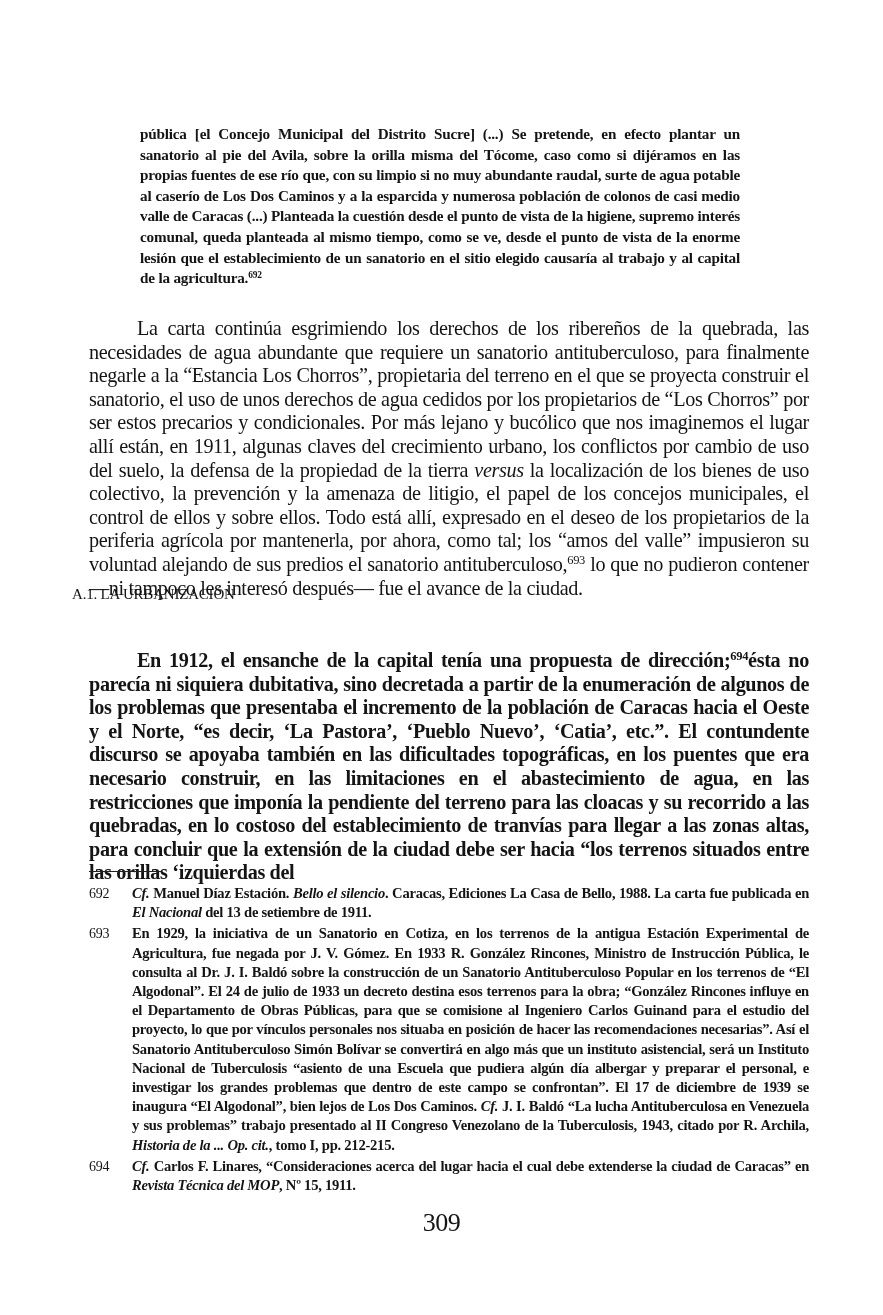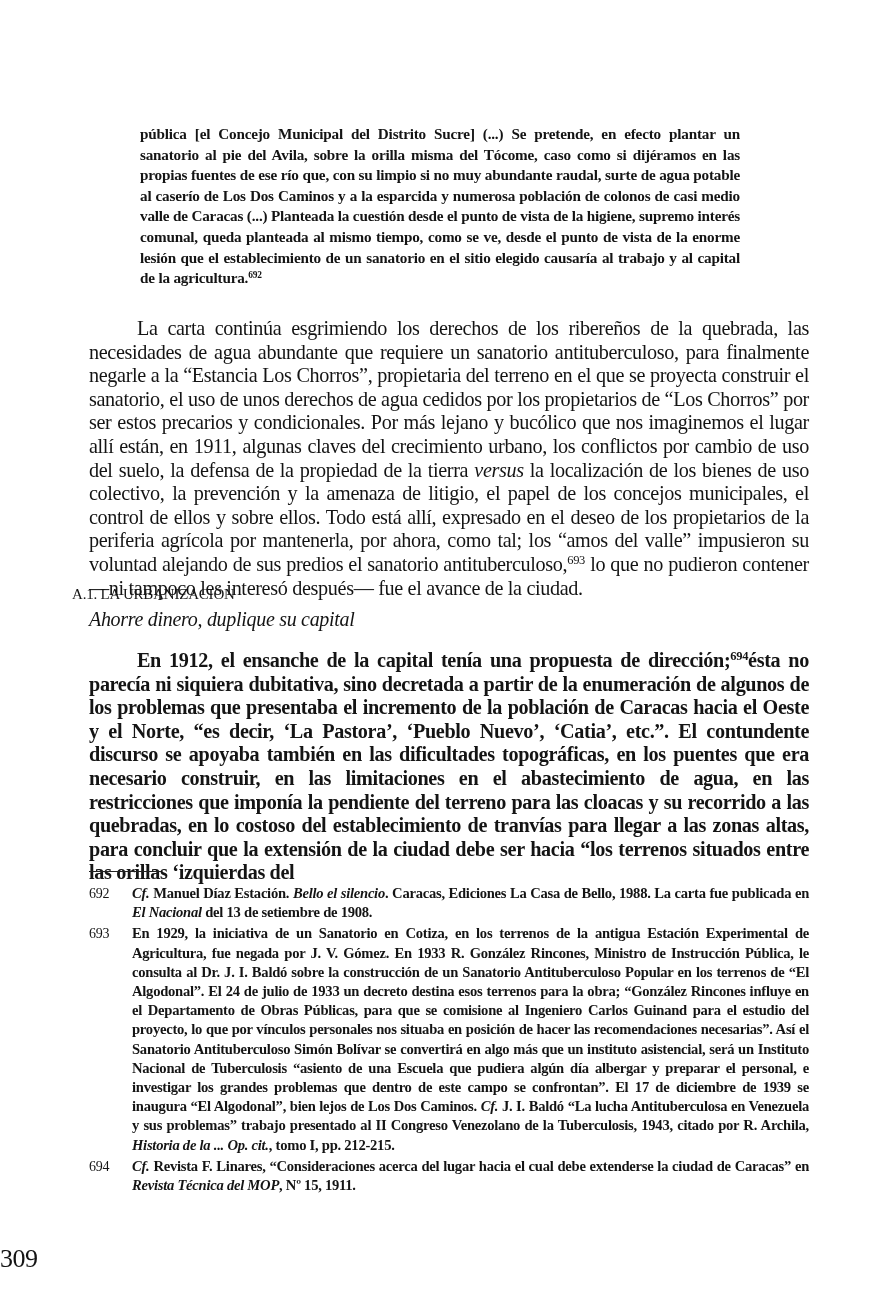--- a/index.html
+++ b/index.html
@@ -18,53 +18,52 @@
   #para2 { top: 633px; font-weight: bold; }
 
   .rule { position: absolute; left: 89px; top: 871px; width: 72px; height: 0; border-top: 1.5px solid #222; }
 
   .footnotes { position: absolute; left: 89px; top: 884px; width: 720px; font-size: 14.6px; line-height: 19.2px; font-weight: bold; letter-spacing: -0.25px; }
   .fn { display: flex; margin: 0 0 2px 0; }
   .fn-num { width: 43px; flex: 0 0 43px; font-weight: normal; font-size: 14px; }
   .fn-text { flex: 1; text-align: justify; }
   .fn-text i, .fn-text em { }
 
-  .page-number { position: absolute; left: 0; width: 883px; top: 1208px; font-size: 26px; letter-spacing: -0.5px; margin-top: 36px; }
+  .page-number { position: absolute; left: 0; width: 883px; top: 1208px; text-align: center; font-size: 26px; letter-spacing: -0.5px; }
 </style>
 </head>
 <body>
 
 <div class="page">
 
   <div class="quote">
     <p><span>pública [el Concejo Municipal del Distrito Sucre] (...) Se pretende, en efecto plantar un sanatorio al pie del Avila, sobre la orilla misma del Tócome, caso como si dijéramos en las propias fuentes de ese río que, con su limpio si no muy abundante raudal, surte de agua potable al caserío de Los Dos Caminos y a la esparcida y numerosa población de colonos de casi medio valle de Caracas (...) Planteada la cuestión desde el punto de vista de la higiene, supremo interés comunal, queda planteada al mismo tiempo, como se ve, desde el punto de vista de la enorme lesión que el establecimiento de un sanatorio en el sitio elegido causaría al trabajo y al capital de la agricultura.</span><sup>692</sup></p>
   </div>
 
   <div class="body-text" id="para1">
     <p><span>La carta continúa esgrimiendo los derechos de los ribereños de la quebrada, las necesidades de agua abundante que requiere un sanatorio antituberculoso, para finalmente negarle a la “Estancia Los Chorros”, propietaria del terreno en el que se proyecta construir el sanatorio, el uso de unos derechos de agua cedidos por los propietarios de “Los Chorros” por ser estos precarios y condicionales. Por más lejano y bucólico que nos imaginemos el lugar allí están, en 1911, algunas claves del crecimiento urbano, los conflictos por cambio de uso del suelo, la defensa de la propiedad de la tierra </span><i>versus</i><span> la localización de los bienes de uso colectivo, la prevención y la amenaza de litigio, el papel de los concejos municipales, el control de ellos y sobre ellos. Todo está allí, expresado en el deseo de los propietarios de la periferia agrícola por mantenerla, por ahora, como tal; los “amos del valle” impusieron su voluntad alejando de sus predios el sanatorio antituberculoso,</span><sup>693</sup><span> lo que no pudieron contener —ni tampoco les interesó después— fue el avance de la ciudad.</span></p>
   </div>
 
   <div class="heading">A.1. LA URBANIZACIÓN</div>
-  <div class="subheading">Ahorre dinero, duplique su capital</div>
 
   <div class="body-text" id="para2">
     <p><span>En 1912, el ensanche de la capital tenía una propuesta de dirección;</span><sup>694</sup><span>ésta no parecía ni siquiera dubitativa, sino decretada a partir de la enumeración de algunos de los problemas que presentaba el incremento de la población de Caracas hacia el Oeste y el Norte, “es decir, ‘La Pastora’, ‘Pueblo Nuevo’, ‘Catia’, etc.”. El contundente discurso se apoyaba también en las dificultades topográficas, en los puentes que era necesario construir, en las limitaciones en el abastecimiento de agua, en las restricciones que imponía la pendiente del terreno para las cloacas y su recorrido a las quebradas, en lo costoso del establecimiento de tranvías para llegar a las zonas altas, para concluir que la extensión de la ciudad debe ser hacia “los terrenos situados entre las orillas ‘izquierdas del</span></p>
   </div>
 
   <div class="rule"></div>
 
   <div class="footnotes">
     <div class="fn">
       <span class="fn-num">692</span>
-      <span class="fn-text"><i>Cf.</i><span> Manuel Díaz Estación. </span><i>Bello el silencio</i><span>. Caracas, Ediciones La Casa de Bello, 1988. La carta fue publicada en </span><i>El Nacional</i><span> del 13 de setiembre de 1908.</span></span>
+      <span class="fn-text"><i>Cf.</i><span> Manuel Díaz Estación. </span><i>Bello el silencio</i><span>. Caracas, Ediciones La Casa de Bello, 1988. La carta fue publicada en </span><i>El Nacional</i><span> del 13 de setiembre de 1911.</span></span>
     </div>
     <div class="fn">
       <span class="fn-num">693</span>
       <span class="fn-text"><span>En 1929, la iniciativa de un Sanatorio en Cotiza, en los terrenos de la antigua Estación Experimental de Agricultura, fue negada por J. V. Gómez. En 1933 R. González Rincones, Ministro de Instrucción Pública, le consulta al Dr. J. I. Baldó sobre la construcción de un Sanatorio Antituberculoso Popular en los terrenos de “El Algodonal”. El 24 de julio de 1933 un decreto destina esos terrenos para la obra; “González Rincones influye en el Departamento de Obras Públicas, para que se comisione al Ingeniero Carlos Guinand para el estudio del proyecto, lo que por vínculos personales nos situaba en posición de hacer las recomendaciones necesarias”. Así el Sanatorio Antituberculoso Simón Bolívar se convertirá en algo más que un instituto asistencial, será un Instituto Nacional de Tuberculosis “asiento de una Escuela que pudiera algún día albergar y preparar el personal, e investigar los grandes problemas que dentro de este campo se confrontan”. El 17 de diciembre de 1939 se inaugura “El Algodonal”, bien lejos de Los Dos Caminos. </span><i>Cf.</i><span> J. I. Baldó “La lucha Antituberculosa en Venezuela y sus problemas” trabajo presentado al II Congreso Venezolano de la Tuberculosis, 1943, citado por R. Archila, </span><i>Historia de la ... Op. cit.</i><span>, tomo I, pp. 212-215.</span></span>
     </div>
     <div class="fn">
       <span class="fn-num">694</span>
-      <span class="fn-text"><i>Cf.</i><span> Revista F. Linares, “Consideraciones acerca del lugar hacia el cual debe extenderse la ciudad de Caracas” en </span><i>Revista Técnica del MOP</i><span>, Nº 15, 1911.</span></span>
+      <span class="fn-text"><i>Cf.</i><span> Carlos F. Linares, “Consideraciones acerca del lugar hacia el cual debe extenderse la ciudad de Caracas” en </span><i>Revista Técnica del MOP</i><span>, Nº 15, 1911.</span></span>
     </div>
   </div>
 
   <div class="page-number">309</div>
 </div>
 
 </body></html>

